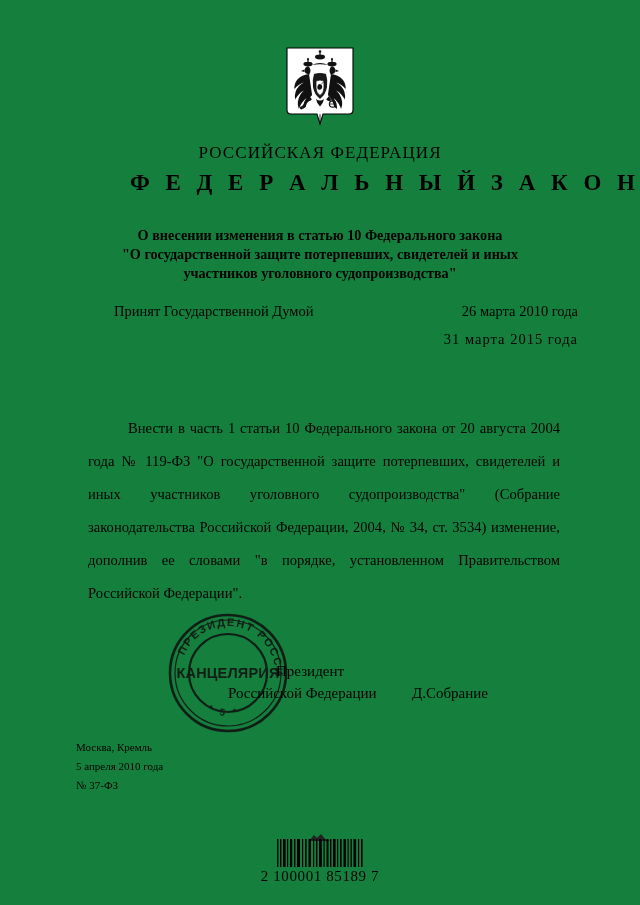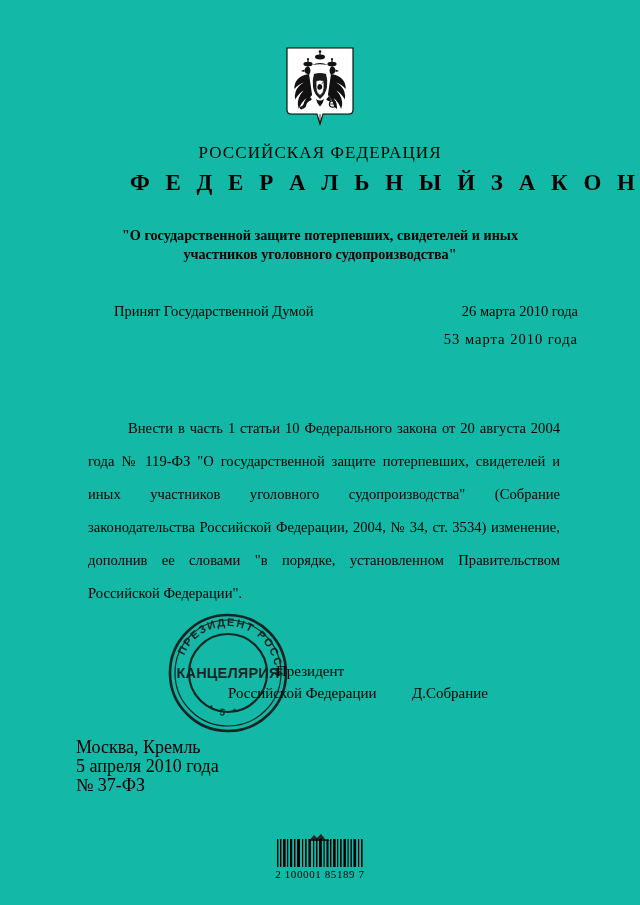--- a/index.html
+++ b/index.html
@@ -8,21 +8,21 @@
     background: #ffffff;
   }
   body {
     font-family: "Liberation Serif", "DejaVu Serif", serif;
     color: #000000;
   }
   #page {
     position: relative;
     width: 640px;
     height: 905px;
-    background: #14b8a6;
+    background: #15803d;
     overflow: hidden;
   }
 
   
   .emblem-wrap {
     position: absolute;
     left: 0;
     top: 44px;
     width: 640px;
     text-align: center;
@@ -149,21 +149,21 @@
     position: absolute;
     left: 412px;
     top: 22px;
   }
 
   
   .footer {
     position: absolute;
     left: 76px;
     top: 738px;
-    font-size: 18px;
+    font-size: 11px;
     line-height: 19px;
   }
   .footer div { white-space: nowrap; }
 
   
   .barcode-area {
     position: absolute;
     left: 255px;
     top: 828px;
     width: 130px;
@@ -173,21 +173,21 @@
     width: 26px;
     height: 9px;
     margin: 0 auto 2px auto;
   }
   .barcode-bars {
     height: 28px;
     width: 86px;
     margin: 0 auto;
   }
   .barcode-digits {
-    font-size: 11px;
+    font-size: 15px;
     letter-spacing: 0.6px;
     margin-top: 1px;
     white-space: nowrap;
     font-family: "Liberation Serif", serif;
   }
 </style>
 </head>
 <body>
 
 <div id="page">
@@ -240,31 +240,32 @@
         </g>
       </svg>
     </span>
   </div>
 
   <div class="rf-line">РОССИЙСКАЯ ФЕДЕРАЦИЯ</div>
 
   <div class="fz-line">Ф Е Д Е Р А Л Ь Н Ы Й   З А К О Н</div>
 
   <div class="subtitle">
+    <div>О внесении изменения в статью 10 Федерального закона</div>
     <div>"О государственной защите потерпевших, свидетелей и иных</div>
     <div>участников уголовного судопроизводства"</div>
   </div>
 
   <div class="adopt-block">
     <div class="adopt-row">
       <span class="adopt-label">Принят Государственной Думой</span>
       <span class="adopt-date">26 марта 2010 года</span>
     </div>
     <div class="adopt-row spaced">
-      <span class="adopt-date">53 марта 2010 года</span>
+      <span class="adopt-date">31 марта 2015 года</span>
     </div>
   </div>
 
   <div class="body-text">
     <p class="last">Внести в часть 1 статьи 10 Федерального закона от 20 августа 2004 года № 119-ФЗ "О государственной защите потерпевших, свидетелей и иных участников уголовного судопроизводства" (Собрание законодательства Российской Федерации, 2004, № 34, ст. 3534) изменение, дополнив ее словами "в порядке, установленном Правительством Российской Федерации".</p>
   </div>
 
   <div class="stamp">
     <svg viewBox="0 0 122 122" width="122" height="122" xmlns="http://www.w3.org/2000/svg">
       <defs>

